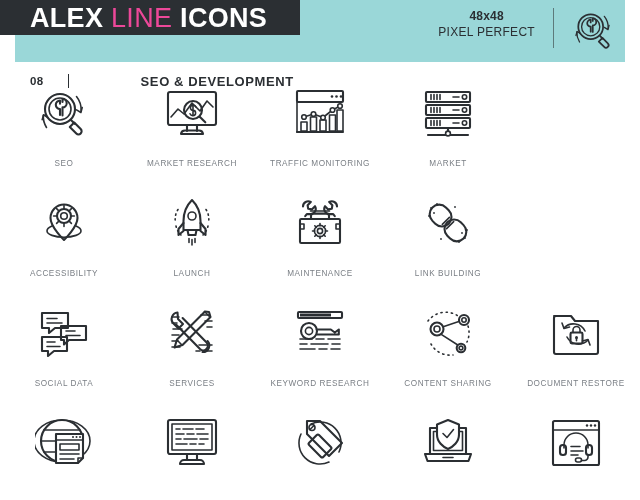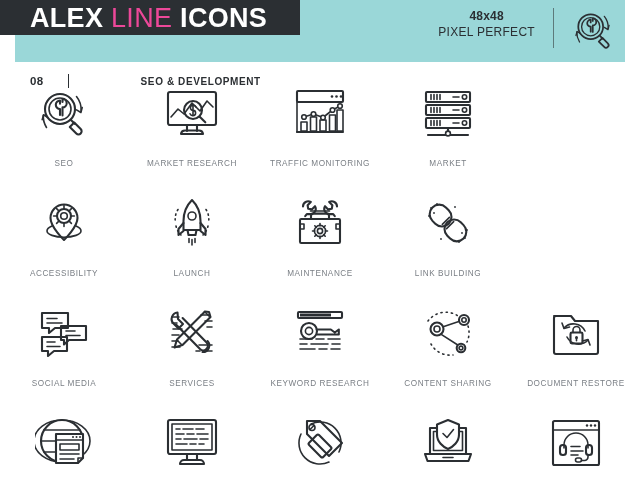--- a/index.html
+++ b/index.html
@@ -68,21 +68,21 @@
     letter-spacing: 0.4px;
     padding-right: 8px;
   }
   .sub-div {
     width: 1px;
     height: 14px;
     background: #2b2f33;
     margin-right: 8px;
   }
   .sub-text {
-    font-size: 10px;
+    font-size: 13px;
     font-weight: bold;
     color: #2b2f33;
     letter-spacing: 0.6px;
     white-space: nowrap;
     padding-left: 48px;
   }
 
   .pp-block {
     position: absolute;
     right: 105px;
@@ -361,21 +361,21 @@
       <div class="icon-art">
         <svg viewBox="0 0 58 58" class="ln">
           <path d="M7 9 h26 v15 h-13 l-6 5 v-5 h-7 z"></path>
           <path class="thin" d="M12 14.5 h10 M12 19 h15"></path>
           <path d="M26 22 h25 v14 h-17 l-5 4.5 v-4.5 h-3 z"></path>
           <path class="thin" d="M31 27 h9 M31 31.5 h14"></path>
           <path d="M7 33 h25 v14 h-13 l-6 5 v-5 h-6 z"></path>
           <path class="thin" d="M12 38 h8 M12 42.5 h13"></path>
         </svg>
       </div>
-      <div class="icon-label">SOCIAL MEDIA</div>
+      <div class="icon-label">SOCIAL DATA</div>
     </div>
 
     <div class="icon-cell">
       <div class="icon-art">
         <svg viewBox="0 0 58 58" class="ln">
           <path d="M46 8 l-4 -0.5 l-28 28 l-2.5 8 l8 -2.5 l28 -28 z"></path>
           <path class="thin" d="M41.5 7.5 l4.7 4.7 M14 36 l4.7 4.7"></path>
           <path d="M15.5 9.5 a6.5 6.5 0 0 0 -4 11 l5 5 l4.5 -4.5 l-5 -5 z" transform="translate(-1,-1)"></path>
           <path d="M13 20.5 l24 24.5 a4.6 4.6 0 0 0 6.6 -6.4 l-24 -24.5" transform="translate(0,0)"></path>
           <path d="M44.5 37 a6.5 6.5 0 0 1 -5 11 "></path>

